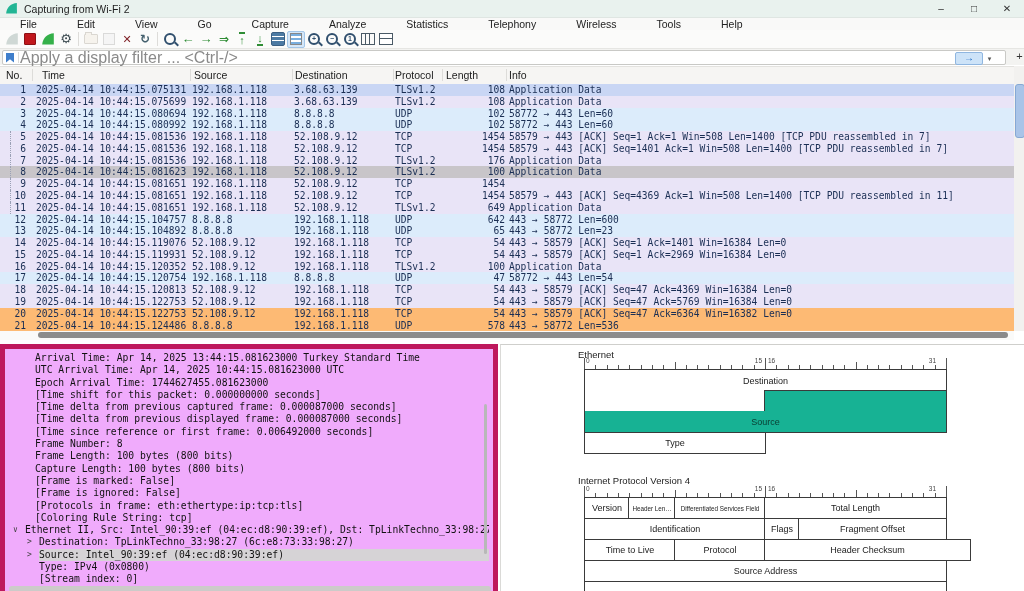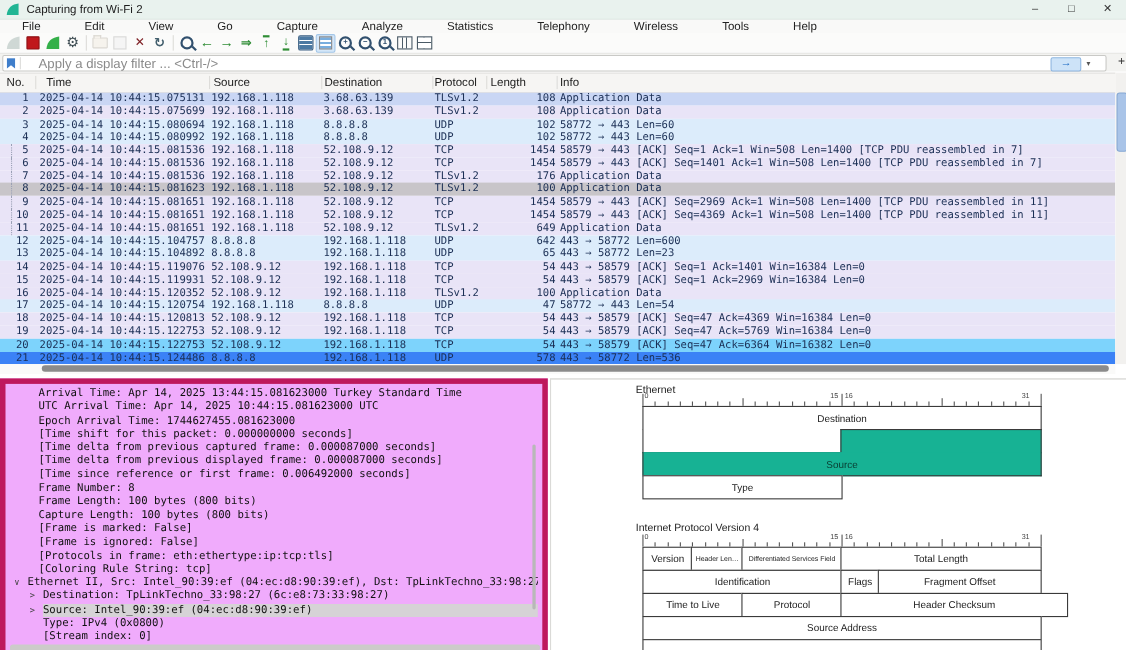--- a/index.html
+++ b/index.html
@@ -34,21 +34,21 @@
   .save-ic{width:10px;height:10px;border:1px solid #a9a9a9;background:#eee;}
   .cols-ic{width:12px;height:10px;border:1px solid #4a5a66;background:linear-gradient(90deg,transparent 3px,#4a5a66 3px,#4a5a66 4px,transparent 4px,transparent 7px,#4a5a66 7px,#4a5a66 8px,transparent 8px);}
   .grid-ic{width:12px;height:10px;border:1px solid #4a5a66;background:
      linear-gradient(#fff 4px,#4a5a66 4px,#4a5a66 5px,#fff 5px),
      linear-gradient(90deg,transparent 5px,#4a5a66 5px,#4a5a66 6px,transparent 6px);}
   
   #filterbar{position:absolute;left:0;top:49px;width:1024px;height:16px;background:#f3f3f1;display:flex;align-items:center;}
   #filter-input{position:absolute;left:2px;top:1px;width:1002px;height:13px;background:#fff;border:1px solid #c9c9c6;border-radius:2px;display:flex;align-items:center;}
   .bookmark{width:8px;height:10px;margin-left:3px;background:#3f7ecb;clip-path:polygon(0 0,100% 0,100% 100%,50% 68%,0 100%);}
   .fsep{width:1px;height:11px;background:#dcdcda;margin-left:4px;}
-  #filter-placeholder{font-size:12px;color:#8a8a8a;margin-left:16px;}
+  #filter-placeholder{font-size:16px;color:#8a8a8a;margin-left:1px;}
   #apply-btn{position:absolute;right:22px;top:1px;width:26px;height:11px;background:#cde3f8;border:1px solid #8fb6e0;border-radius:2px;
              color:#1565c0;font-size:10px;font-weight:bold;text-align:center;line-height:10px;}
   #apply-caret{position:absolute;right:10px;top:1px;width:11px;height:13px;font-size:7px;color:#555;text-align:center;line-height:13px;}
   #add-filter-btn{position:absolute;right:-1px;top:0px;width:11px;height:15px;font-size:11px;color:#333;text-align:center;line-height:15px;}
   
   #pl-header{position:absolute;left:0;top:66px;width:1014px;height:17px;background:#f6f5f3;border-bottom:1px solid #d9d8d5;border-top:1px solid #e3e2df;}
   .hcell{position:absolute;top:0;font-size:10.5px;color:#1c1c1c;line-height:16px;}
   .hsep{position:absolute;top:2px;width:1px;height:12px;background:#dddcd9;}
   #pl-rows{position:absolute;left:0;top:84px;width:1014px;height:247px;overflow:hidden;
            font-family:"DejaVu Sans Mono","Liberation Mono",monospace;font-size:9.6px;color:#1a2e54;}
@@ -296,21 +296,20 @@
         <span class="pcell c-info">Application Data</span>
       </div>
       <div class="prow" style="top: 94.24px; background: rgb(233, 228, 247);">
         <span class="relmark"></span>
         <span class="pcell c-no">9</span>
         <span class="pcell c-time">2025-04-14 10:44:15.081651</span>
         <span class="pcell c-src">192.168.1.118</span>
         <span class="pcell c-dst">52.108.9.12</span>
         <span class="pcell c-proto">TCP</span>
         <span class="pcell c-len">1454</span>
-        <span class="pcell c-info">58579 → 443 [ACK] Seq=2969 Ack=1 Win=508 Len=1400 [TCP PDU reassembled in 11]</span>
       </div>
       <div class="prow" style="top: 106.02px; background: rgb(233, 228, 247);">
         <span class="relmark"></span>
         <span class="pcell c-no">10</span>
         <span class="pcell c-time">2025-04-14 10:44:15.081651</span>
         <span class="pcell c-src">192.168.1.118</span>
         <span class="pcell c-dst">52.108.9.12</span>
         <span class="pcell c-proto">TCP</span>
         <span class="pcell c-len">1454</span>
         <span class="pcell c-info">58579 → 443 [ACK] Seq=4369 Ack=1 Win=508 Len=1400 [TCP PDU reassembled in 11]</span>
@@ -390,30 +389,30 @@
       </div>
       <div class="prow" style="top: 212.04px; background: rgb(233, 228, 247);">
         <span class="pcell c-no">19</span>
         <span class="pcell c-time">2025-04-14 10:44:15.122753</span>
         <span class="pcell c-src">52.108.9.12</span>
         <span class="pcell c-dst">192.168.1.118</span>
         <span class="pcell c-proto">TCP</span>
         <span class="pcell c-len">54</span>
         <span class="pcell c-info">443 → 58579 [ACK] Seq=47 Ack=5769 Win=16384 Len=0</span>
       </div>
-      <div class="prow" style="top: 223.82px; background: #7dd3fc;">
+      <div class="prow" style="top: 223.82px; background: #fdba74;">
         <span class="pcell c-no">20</span>
         <span class="pcell c-time">2025-04-14 10:44:15.122753</span>
         <span class="pcell c-src">52.108.9.12</span>
         <span class="pcell c-dst">192.168.1.118</span>
         <span class="pcell c-proto">TCP</span>
         <span class="pcell c-len">54</span>
         <span class="pcell c-info">443 → 58579 [ACK] Seq=47 Ack=6364 Win=16382 Len=0</span>
       </div>
-      <div class="prow" style="top: 235.6px; background: #3b82f6;">
+      <div class="prow" style="top: 235.6px; background: #fdba74;">
         <span class="pcell c-no">21</span>
         <span class="pcell c-time">2025-04-14 10:44:15.124486</span>
         <span class="pcell c-src">8.8.8.8</span>
         <span class="pcell c-dst">192.168.1.118</span>
         <span class="pcell c-proto">UDP</span>
         <span class="pcell c-len">578</span>
         <span class="pcell c-info">443 → 58772 Len=536</span>
       </div>
     </div>
   <div id="pl-vscroll">

